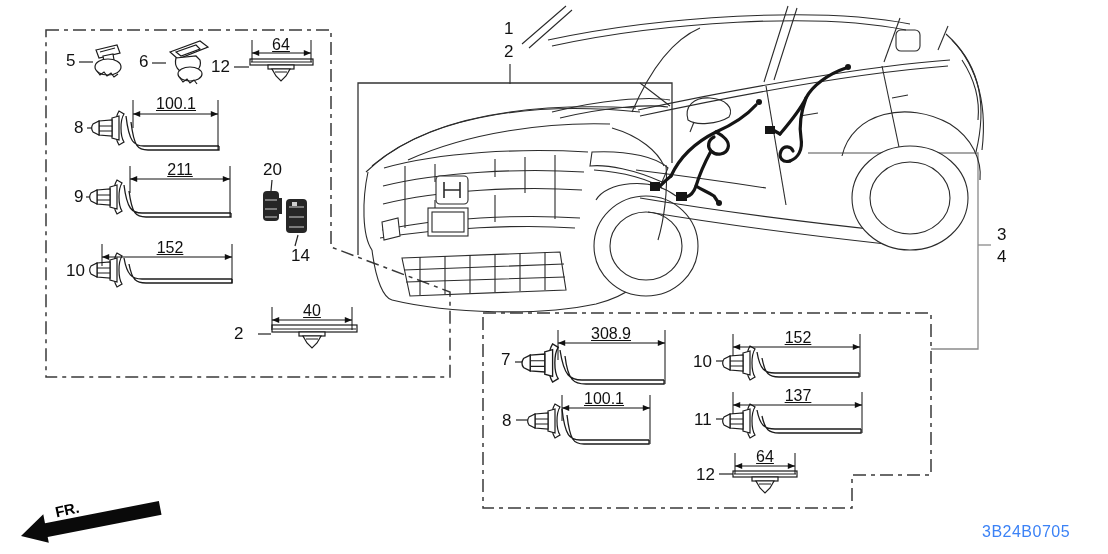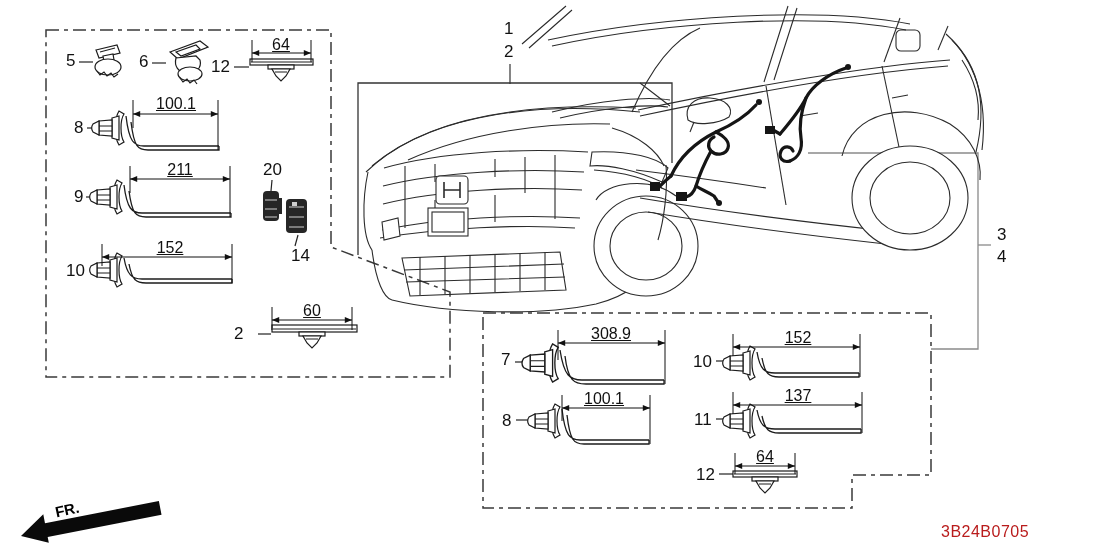--- a/index.html
+++ b/index.html
@@ -2,21 +2,21 @@
 <html><head>
 <meta charset="utf-8">
 <style>
   html,body{margin:0;padding:0;background:#fff;}
   #canvas{position:relative;width:1108px;height:554px;background:#fff;overflow:hidden;
           font-family:"Liberation Sans",sans-serif;}
   #art{position:absolute;left:0;top:0;}
   .lbl{position:absolute;font-size:17px;color:#111;line-height:1;white-space:nowrap;}
   .dim{position:absolute;font-size:16px;color:#111;line-height:1;white-space:nowrap;
        transform:translateX(-50%);text-decoration:underline;}
-  .code{position:absolute;left:941px;top:523px;font-size:16px;color:#b91c1c;letter-spacing:.5px;}
+  .code{position:absolute;left:982px;top:523px;font-size:16px;color:#3b82f6;letter-spacing:.5px;}
   .fr{position:absolute;left:55px;top:501px;font-size:15px;font-weight:bold;color:#000;
       transform:rotate(-12deg);}
 </style>
 </head>
 <body>
 
 <div id="canvas">
 
 <svg id="art" width="1108" height="554" viewBox="0 0 1108 554">
   <defs>
@@ -308,21 +308,21 @@
 <span class="lbl" style="left:501px;top:351px">7</span>
 <span class="lbl" style="left:502px;top:412px">8</span>
 <span class="lbl" style="left:693px;top:353px">10</span>
 <span class="lbl" style="left:694px;top:411px">11</span>
 <span class="lbl" style="left:696px;top:466px">12</span>
 
 <span class="dim" style="left:281px;top:37px">64</span>
 <span class="dim" style="left:176px;top:96px">100.1</span>
 <span class="dim" style="left:180px;top:162px">211</span>
 <span class="dim" style="left:170px;top:240px">152</span>
-<span class="dim" style="left:312px;top:303px">60</span>
+<span class="dim" style="left:312px;top:303px">40</span>
 <span class="dim" style="left:611px;top:326px">308.9</span>
 <span class="dim" style="left:604px;top:391px">100.1</span>
 <span class="dim" style="left:798px;top:330px">152</span>
 <span class="dim" style="left:798px;top:388px">137</span>
 <span class="dim" style="left:765px;top:449px">64</span>
 
 <span class="fr">FR.</span>
 <span class="code">3B24B0705</span>
 
 </div>

